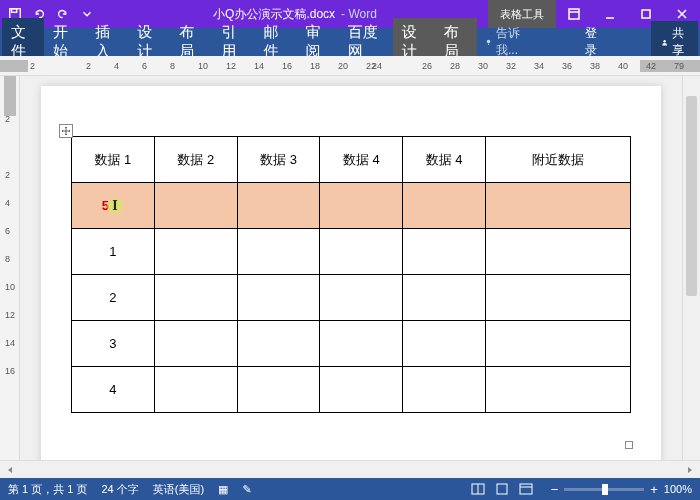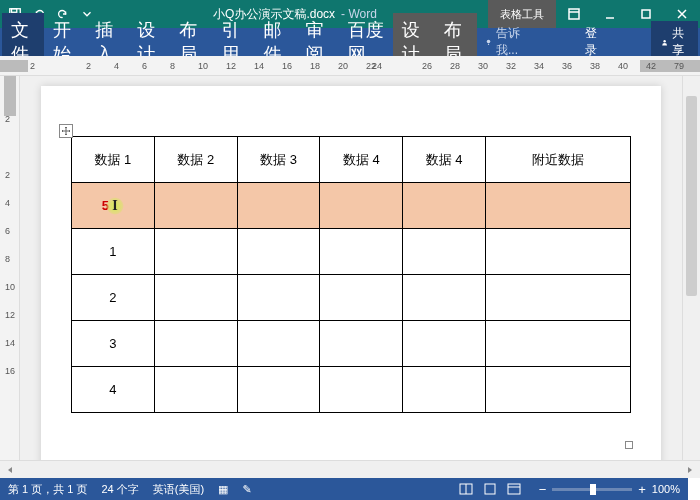--- a/index.html
+++ b/index.html
@@ -1,33 +1,33 @@
 <!DOCTYPE html>
 <html><head>
 <meta charset="utf-8">
 <style>
 * { margin: 0; padding: 0; box-sizing: border-box; font-family: "Microsoft YaHei", sans-serif; }
 body { background: #fff; width: 700px; height: 500px; overflow: hidden; position: relative; }
 
 
-.title-bar { background: #0f766e; color: #fff; height: 28px; display: flex; align-items: center; font-size: 12px; }
+.title-bar { background: #6d28d9; color: #fff; height: 28px; display: flex; align-items: center; font-size: 12px; }
 .qat { display: flex; align-items: center; gap: 2px; padding: 0 4px; }
 .qat-btn { width: 22px; height: 22px; display: flex; align-items: center; justify-content: center; color: #fff; font-size: 12px; }
 .qat-btn svg { width: 14px; height: 14px; stroke: #fff; fill: none; stroke-width: 1.5; }
 .title-text { flex: 1; text-align: center; display: flex; justify-content: center; align-items: center; gap: 6px; }
 .title-doc { color: #fff; }
 .title-app { color: #c9d6eb; }
 .table-tools { background: #5a5a5a; padding: 4px 12px; font-size: 11px; height: 100%; display: flex; align-items: center; }
 .win-controls { display: flex; align-items: center; }
 .win-btn { width: 36px; height: 28px; display: flex; align-items: center; justify-content: center; }
 .win-btn svg { width: 12px; height: 12px; stroke: #fff; fill: none; stroke-width: 1.5; }
 
 
 .ribbon { background: #2b579a; height: 28px; display: flex; align-items: center; padding: 0 2px; }
-.tab { color: #fff; padding: 5px 9px; font-size: 18px; cursor: pointer; }
+.tab { color: #fff; padding: 5px 9px; font-size: 15px; cursor: pointer; }
 .tab.context { background: #5a5a5a; }
 .tell-me { color: #c9d6eb; padding: 0 8px; font-size: 12px; display: flex; align-items: center; gap: 4px; }
 .tell-me svg { width: 12px; height: 12px; fill: #c9d6eb; }
 .login { color: #fff; padding: 0 10px; font-size: 12px; }
 .share { background: #1e3e6e; color: #fff; padding: 4px 10px; font-size: 12px; display: flex; align-items: center; gap: 4px; }
 .share svg { width: 11px; height: 11px; fill: #fff; }
 .right-group { margin-left: auto; display: flex; align-items: center; height: 100%; gap: 44px; }
 
 
 .ruler-h { background: #f3f3f3; height: 20px; position: relative; border-bottom: 1px solid #ddd; display: flex; align-items: center; font-size: 9px; color: #555; padding-left: 30px; overflow: hidden; }
@@ -60,21 +60,21 @@
 
 .vscroll { position: absolute; right: 0; top: 76px; width: 18px; bottom: 40px; background: #f0f0f0; border-left: 1px solid #ddd; }
 .vscroll .thumb { position: absolute; top: 20px; left: 3px; width: 11px; height: 200px; background: #cdcdcd; border-radius: 2px; }
 .hscroll { position: absolute; left: 0; right: 0; bottom: 22px; height: 18px; background: #f0f0f0; border-top: 1px solid #ddd; }
 .hscroll .left-arrow, .hscroll .right-arrow { position: absolute; width: 16px; height: 16px; top: 1px; display: flex; align-items: center; justify-content: center; }
 .hscroll .left-arrow { left: 2px; }
 .hscroll .right-arrow { right: 2px; }
 .hscroll svg { width: 8px; height: 8px; fill: #888; }
 
 
-.status-bar { position: absolute; left: 0; right: 12px; bottom: 0; height: 22px; background: #2b579a; color: #fff; display: flex; align-items: center; font-size: 11px; padding: 0 8px; gap: 14px; margin-top: 32px; }
+.status-bar { position: absolute; left: 0; right: 0; bottom: 0; height: 22px; background: #2b579a; color: #fff; display: flex; align-items: center; font-size: 11px; padding: 0 8px; gap: 14px; margin-top: 32px; }
 .status-bar .spacer { flex: 1; }
 .view-btns { display: flex; gap: 2px; }
 .view-btn { width: 22px; height: 18px; display: flex; align-items: center; justify-content: center; }
 .view-btn svg { width: 14px; height: 12px; stroke: #fff; fill: none; stroke-width: 1; }
 .zoom { display: flex; align-items: center; gap: 6px; }
 .zoom-track { width: 80px; height: 3px; background: #6a87b5; position: relative; }
 .zoom-thumb { position: absolute; left: 38px; top: -4px; width: 6px; height: 11px; background: #fff; }
 .zoom-minus, .zoom-plus { font-size: 13px; }
 </style>
 </head>

